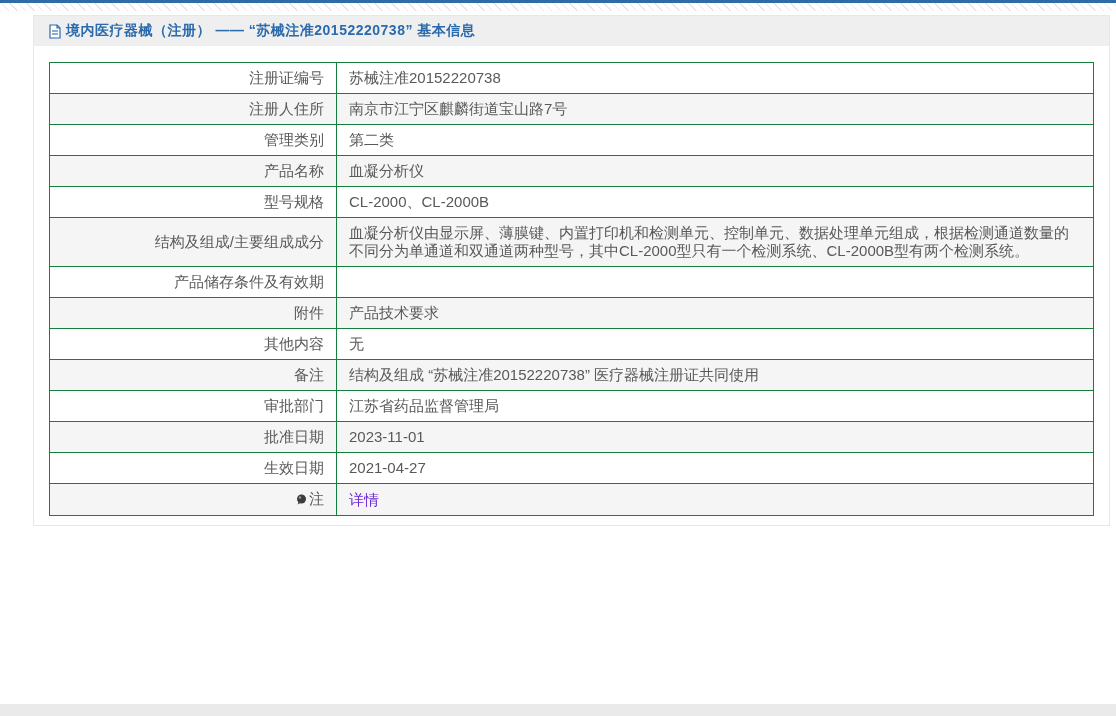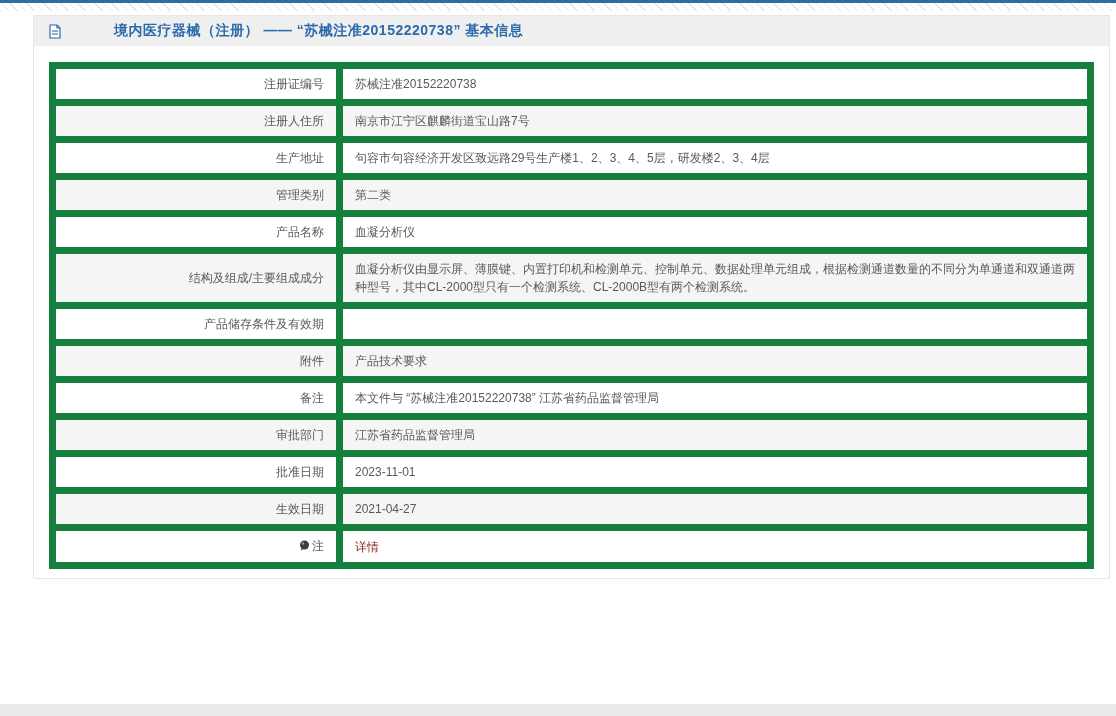--- a/index.html
+++ b/index.html
@@ -44,46 +44,45 @@
     display: inline-flex;
     margin-right: 4px;
     position: relative;
     top: 0px;
   }
   .panel-title {
     color: #2a6aad;
     font-size: 14px;
     font-weight: 600;
     letter-spacing: 0.5px;
-    margin-left: 48px;
   }
   table.info-table {
     border-collapse: collapse;
     margin: 16px 15px 0 15px;
     width: calc(100% - 30px);
     table-layout: fixed;
   }
   table.info-table td {
-    border: 7px solid #15803d;
-    font-size: 12px;
+    border: 1px solid #15803d;
+    font-size: 15px;
     color: #595959;
     padding: 6px 12px;
     line-height: 18px;
     vertical-align: middle;
     word-break: break-all;
   }
   table.info-table td.label-cell {
     width: 287px;
     text-align: right;
   }
   table.info-table tr:nth-child(even) {
     background: #f5f5f5;
   }
   table.info-table a.detail-link {
-    color: #7f1d1d;
+    color: #6d28d9;
     text-decoration: none;
     cursor: pointer;
   }
   .note-icon {
     display: inline-block;
     vertical-align: -1px;
     margin-right: 2px;
   }
   .footer-strip {
     position: absolute;
@@ -117,46 +116,50 @@
     <tbody id="table-body">
         <tr>
           <td class="label-cell"><span>注册证编号</span></td>
           <td><span>苏械注准20152220738</span></td>
         </tr>
         <tr>
           <td class="label-cell"><span>注册人住所</span></td>
           <td><span>南京市江宁区麒麟街道宝山路7号</span></td>
         </tr>
         <tr>
-          <td class="label-cell"><span>生产地址</span></td>
-          <td><span>句容市句容经济开发区致远路29号生产楼1、2、3、4、5层，研发楼2、3、4层</span></td>
-        </tr>
-        <tr>
           <td class="label-cell"><span>管理类别</span></td>
           <td><span>第二类</span></td>
         </tr>
         <tr>
           <td class="label-cell"><span>产品名称</span></td>
           <td><span>血凝分析仪</span></td>
+        </tr>
+        <tr>
+          <td class="label-cell"><span>型号规格</span></td>
+          <td><span>CL-2000、CL-2000B</span></td>
         </tr>
         <tr>
           <td class="label-cell"><span>结构及组成/主要组成成分</span></td>
           <td><span>血凝分析仪由显示屏、薄膜键、内置打印机和检测单元、控制单元、数据处理单元组成，根据检测通道数量的不同分为单通道和双通道两种型号，其中CL-2000型只有一个检测系统、CL-2000B型有两个检测系统。</span></td>
         </tr>
         <tr>
           <td class="label-cell"><span>产品储存条件及有效期</span></td>
           <td><span></span></td>
         </tr>
         <tr>
           <td class="label-cell"><span>附件</span></td>
           <td><span>产品技术要求</span></td>
         </tr>
         <tr>
+          <td class="label-cell"><span>其他内容</span></td>
+          <td><span>无</span></td>
+        </tr>
+        <tr>
           <td class="label-cell"><span>备注</span></td>
-          <td><span>本文件与 “苏械注准20152220738” 江苏省药品监督管理局</span></td>
+          <td><span>结构及组成 “苏械注准20152220738” 医疗器械注册证共同使用</span></td>
         </tr>
         <tr>
           <td class="label-cell"><span>审批部门</span></td>
           <td><span>江苏省药品监督管理局</span></td>
         </tr>
         <tr>
           <td class="label-cell"><span>批准日期</span></td>
           <td><span>2023-11-01</span></td>
         </tr>
         <tr>

